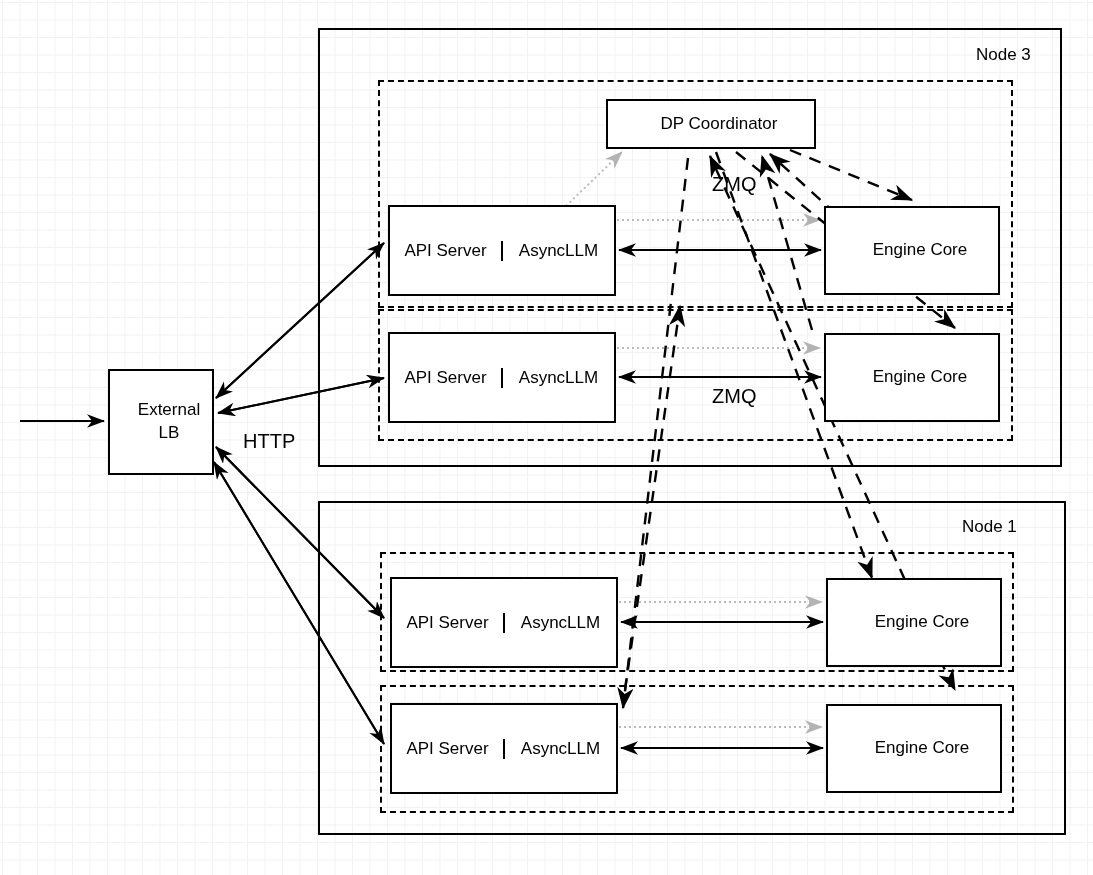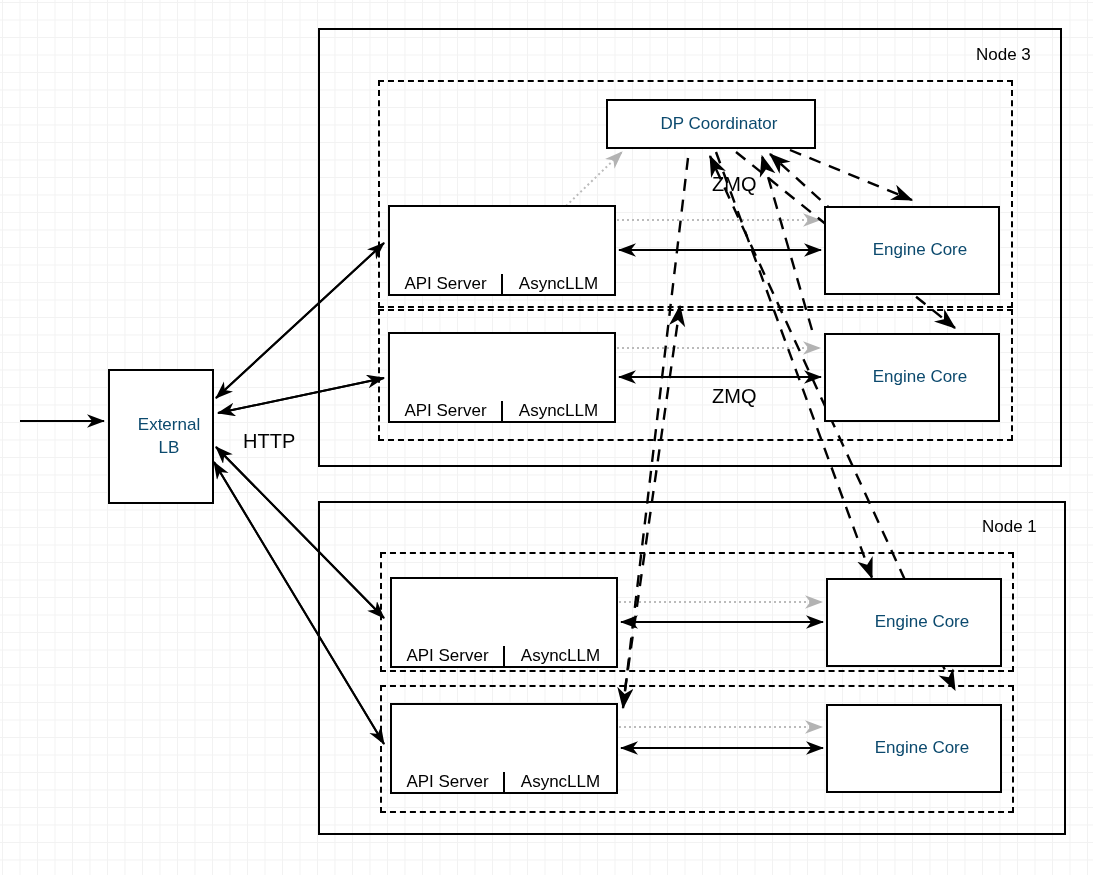--- a/index.html
+++ b/index.html
@@ -54,21 +54,21 @@
     background: transparent;
     box-sizing: border-box;
   }
   .unit {
     position: absolute;
     border: 2px solid #000000;
     background: #ffffff;
     box-sizing: border-box;
     display: flex;
     flex-direction: row;
-    align-items: flex-end;
+    align-items: center;
   }
   .unit-half {
     flex: 1 1 50%;
     display: flex;
     align-items: center;
     justify-content: center;
     font-size: 17px;
     color: #000000;
     white-space: nowrap;
   }
@@ -78,21 +78,21 @@
   .plain-box {
     position: absolute;
     border: 2px solid #000000;
     background: #ffffff;
     box-sizing: border-box;
     display: flex;
     align-items: center;
     justify-content: center;
     text-align: center;
     font-size: 17px;
-    color: #0c4a6e;
+    color: #000000;
     line-height: 1.35;
     padding-left: 16px;
   }
   .edge-label {
     position: absolute;
     font-size: 20px;
     color: #000000;
     background: transparent;
     white-space: nowrap;
   }
@@ -164,21 +164,21 @@
       <line x1="716" y1="152" x2="872" y2="578" marker-end="url(#ah)"></line>
 
       <line x1="625" y1="690" x2="680" y2="306" marker-end="url(#ah)"></line>
 
       <line x1="688" y1="158" x2="623" y2="708" marker-end="url(#ah)"></line>
 
       <line x1="930" y1="640" x2="955" y2="690" marker-end="url(#ah)"></line>
     </g>
   </svg>
 
-  <div class="plain-box" style="left:108px; top:369px; width:106px; height:135px;">
+  <div class="plain-box" style="left:108px; top:369px; width:106px; height:106px;">
     <div>
       <span>External</span><br>
       <span>LB</span>
     </div>
   </div>
   <div class="edge-label" style="left:243px; top:430px;">HTTP</div>
 
   <div class="node-box" style="left:318px; top:28px; width:744px; height:439px;"></div>
   <div class="node-label" style="left:976px; top:45px;">Node 3</div>
 
@@ -208,21 +208,21 @@
     <div class="unit-half">
       <span>AsyncLLM</span>
     </div>
   </div>
   <div class="plain-box" style="left:824px; top:333px; width:176px; height:89px;">
     <span>Engine Core</span>
   </div>
   <div class="edge-label" style="left:712px; top:385px;">ZMQ</div>
 
   <div class="node-box" style="left:318px; top:501px; width:748px; height:334px;"></div>
-  <div class="node-label" style="left:982px; top:517px;">Node 1</div>
+  <div class="node-label" style="left:962px; top:517px;">Node 1</div>
 
   <div class="group-box" style="left:380px; top:552px; width:634px; height:120px;"></div>
   <div class="unit" style="left:390px; top:577px; width:228px; height:91px;">
     <div class="unit-half left">
       <span>API Server</span>
     </div>
     <div class="unit-half">
       <span>AsyncLLM</span>
     </div>
   </div>

